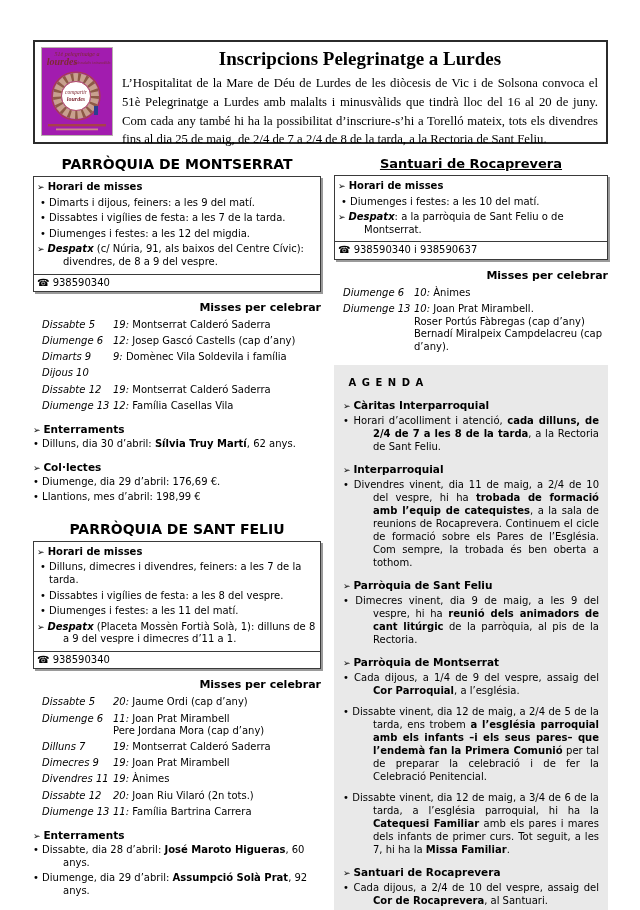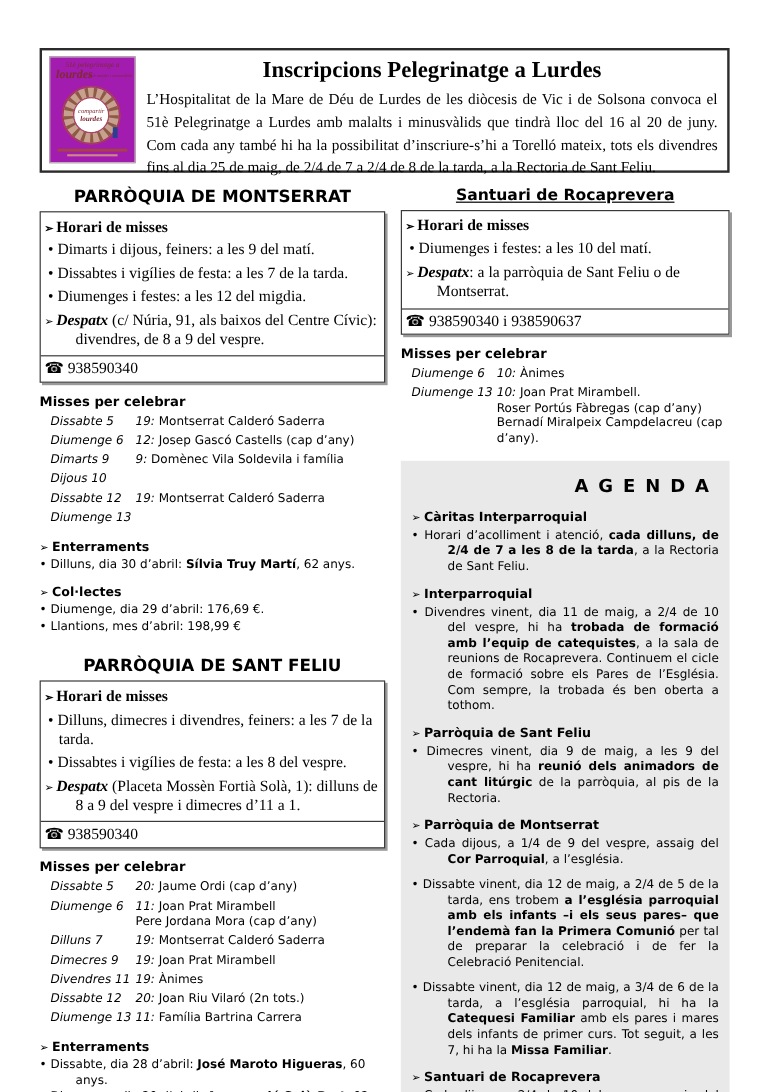--- a/index.html
+++ b/index.html
@@ -34,48 +34,48 @@
   }
 
   
   .columns { display:flex; gap:13px; margin-top:9px; }
   .col-left  { width:288px; }
   .col-right { width:274px; }
 
   .parish-title { font-size:14px; font-weight:bold; text-align:center; margin:3px 0 4px; }
   .parish-title.underline { text-decoration:underline; font-size:13px; }
 
-  .info-box { border:1px solid #3a3a3a; box-shadow:2px 2px 0 #9a9a9a; font-size:13px; line-height:1.26;font-family:Liberation Serif, serif; }
+  .info-box { border:1px solid #3a3a3a; box-shadow:2px 2px 0 #9a9a9a; font-size:10px; line-height:1.26; }
   .ib-main { padding:3px 4px 2px 3px; }
   .ib-line { margin:1px 0 3px; }
   .arrow-line { padding-left:14px; text-indent:-14px; }
   .arrow-line::before { content:"\27A2\00A0"; font-size:9px; }
   .bullet-line { padding-left:12px; text-indent:-9px; }
   .bullet-line::before { content:"\2022\00A0"; }
   .hang { padding-left:26px; text-indent:-26px; }
   .hang::before { content:"\27A2\00A0"; font-size:9px; }
   .phone-row { border-top:1px solid #3a3a3a; padding:2px 4px 2px 3px; }
   .phone-icon::before { content:"\260E\00A0"; }
 
-  .misses-title { font-size:11px; font-weight:bold; text-align:left; margin:9px 0 5px; }
+  .misses-title { font-size:11px; font-weight:bold; text-align:right; margin:9px 0 5px; }
   .mass-row { display:flex; font-size:10px; line-height:1.26; margin-bottom:3.5px; }
   .mass-day { width:80px; padding-left:9px; font-style:italic; flex-shrink:0; }
   .mass-detail { flex:1; }
   .mass-time { font-style:italic; }
 
   .sub-h { font-size:10.5px; font-weight:bold; margin:11px 0 2px; padding-left:14px; text-indent:-14px; }
   .sub-h::before { content:"\27A2\00A0"; font-size:9px; font-weight:normal; }
   .bullet-item { font-size:10px; line-height:1.3; padding-left:30px; text-indent:-30px; margin:1.5px 0; }
   .bullet-item::before { content:"\2022\00A0"; }
   .col-left .bullet-item, .agenda .bullet-item { text-align:left; }
   .agenda .bullet-item { text-align:justify; margin:2px 0 8px; }
 
   
   .agenda { background:#e9e9e9; padding:8px 9px 10px; margin-top:12px; }
-  .agenda-title { font-size:15px; font-weight:bold; text-align:right; letter-spacing:0.55em; padding-left:0.55em; margin:4px 0 11px; }
+  .agenda-title { font-size:10px; font-weight:bold; text-align:left; letter-spacing:0.55em; padding-left:0.55em; margin:4px 0 11px; }
   .agenda .sub-h { margin:10px 0 3px; }
 
   
   .logo-script { font-family:"Liberation Serif", serif; font-style:italic; fill:#7e2a34; }
 </style>
 </head>
 <body>
 
 <div class="page">
 
@@ -134,36 +134,38 @@
           </div>
         <div class="mass-row">
             <div class="mass-day">Dijous 10</div>
           </div>
         <div class="mass-row">
             <div class="mass-day">Dissabte 12</div>
             <div class="mass-detail"><span class="mass-time">19:</span> <span>Montserrat Calderó Saderra</span></div>
           </div>
         <div class="mass-row">
             <div class="mass-day">Diumenge 13</div>
+            <div class="mass-detail"><span class="mass-time">12:</span> <span>Família Casellas Vila</span></div>
           </div>
       </div>
 
       <div class="sub-h">Enterraments</div>
       <div class="bullet-item"><span>Dilluns, dia 30 d’abril: </span><span class="b">Sílvia Truy Martí</span><span>, 62 anys.</span></div>
 
       <div class="sub-h">Col·lectes</div>
       <div class="bullet-item">Diumenge, dia 29 d’abril: 176,69 €.</div>
       <div class="bullet-item">Llantions, mes d’abril: 198,99 €</div>
 
       <div class="parish-title" style="margin-top:18px;">PARRÒQUIA DE SANT FELIU</div>
       <div class="info-box">
         <div class="ib-main">
           <div class="ib-line arrow-line b">Horari de misses</div>
           <div class="ib-line bullet-line">Dilluns, dimecres i divendres, feiners: a les 7 de la tarda.</div>
           <div class="ib-line bullet-line">Dissabtes i vigílies de festa: a les 8 del vespre.</div>
+          <div class="ib-line bullet-line">Diumenges i festes: a les 11 del matí.</div>
           <div class="ib-line hang"><span class="b i">Despatx</span><span> (Placeta Mossèn Fortià Solà, 1): dilluns de 8 a 9 del vespre i dimecres d’11 a 1.</span></div>
         </div>
         <div class="phone-row"><span class="phone-icon"></span><span>938590340</span></div>
       </div>
 
       <div class="misses-title">Misses per celebrar</div>
       <div>
         <div class="mass-row">
             <div class="mass-day">Dissabte 5</div>
             <div class="mass-detail"><span class="mass-time">20:</span> <span>Jaume Ordi (cap d’any)</span></div>

